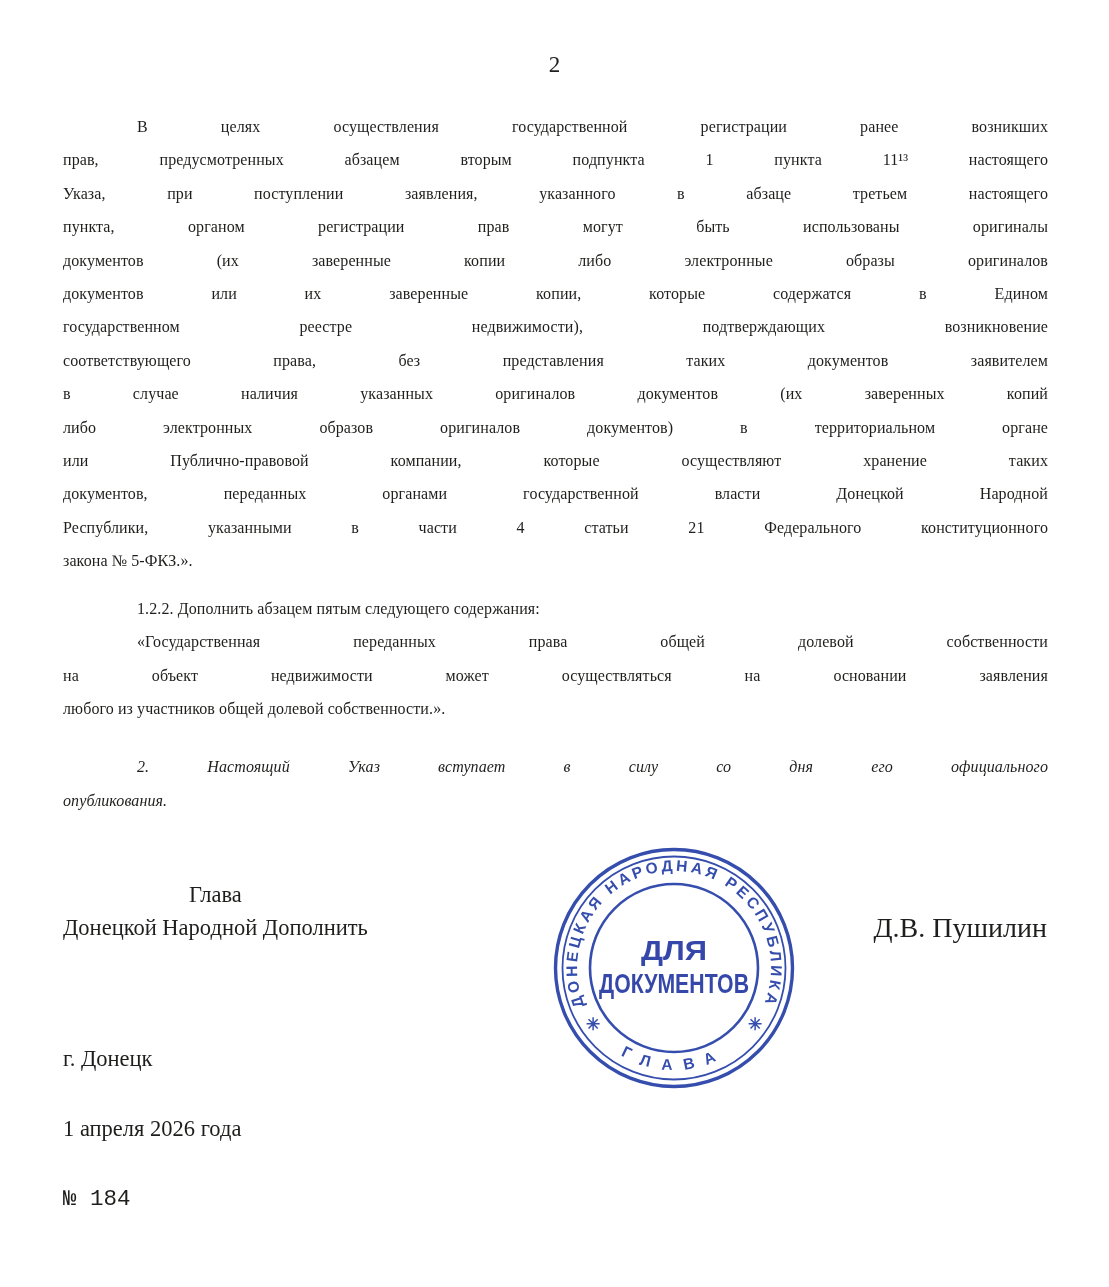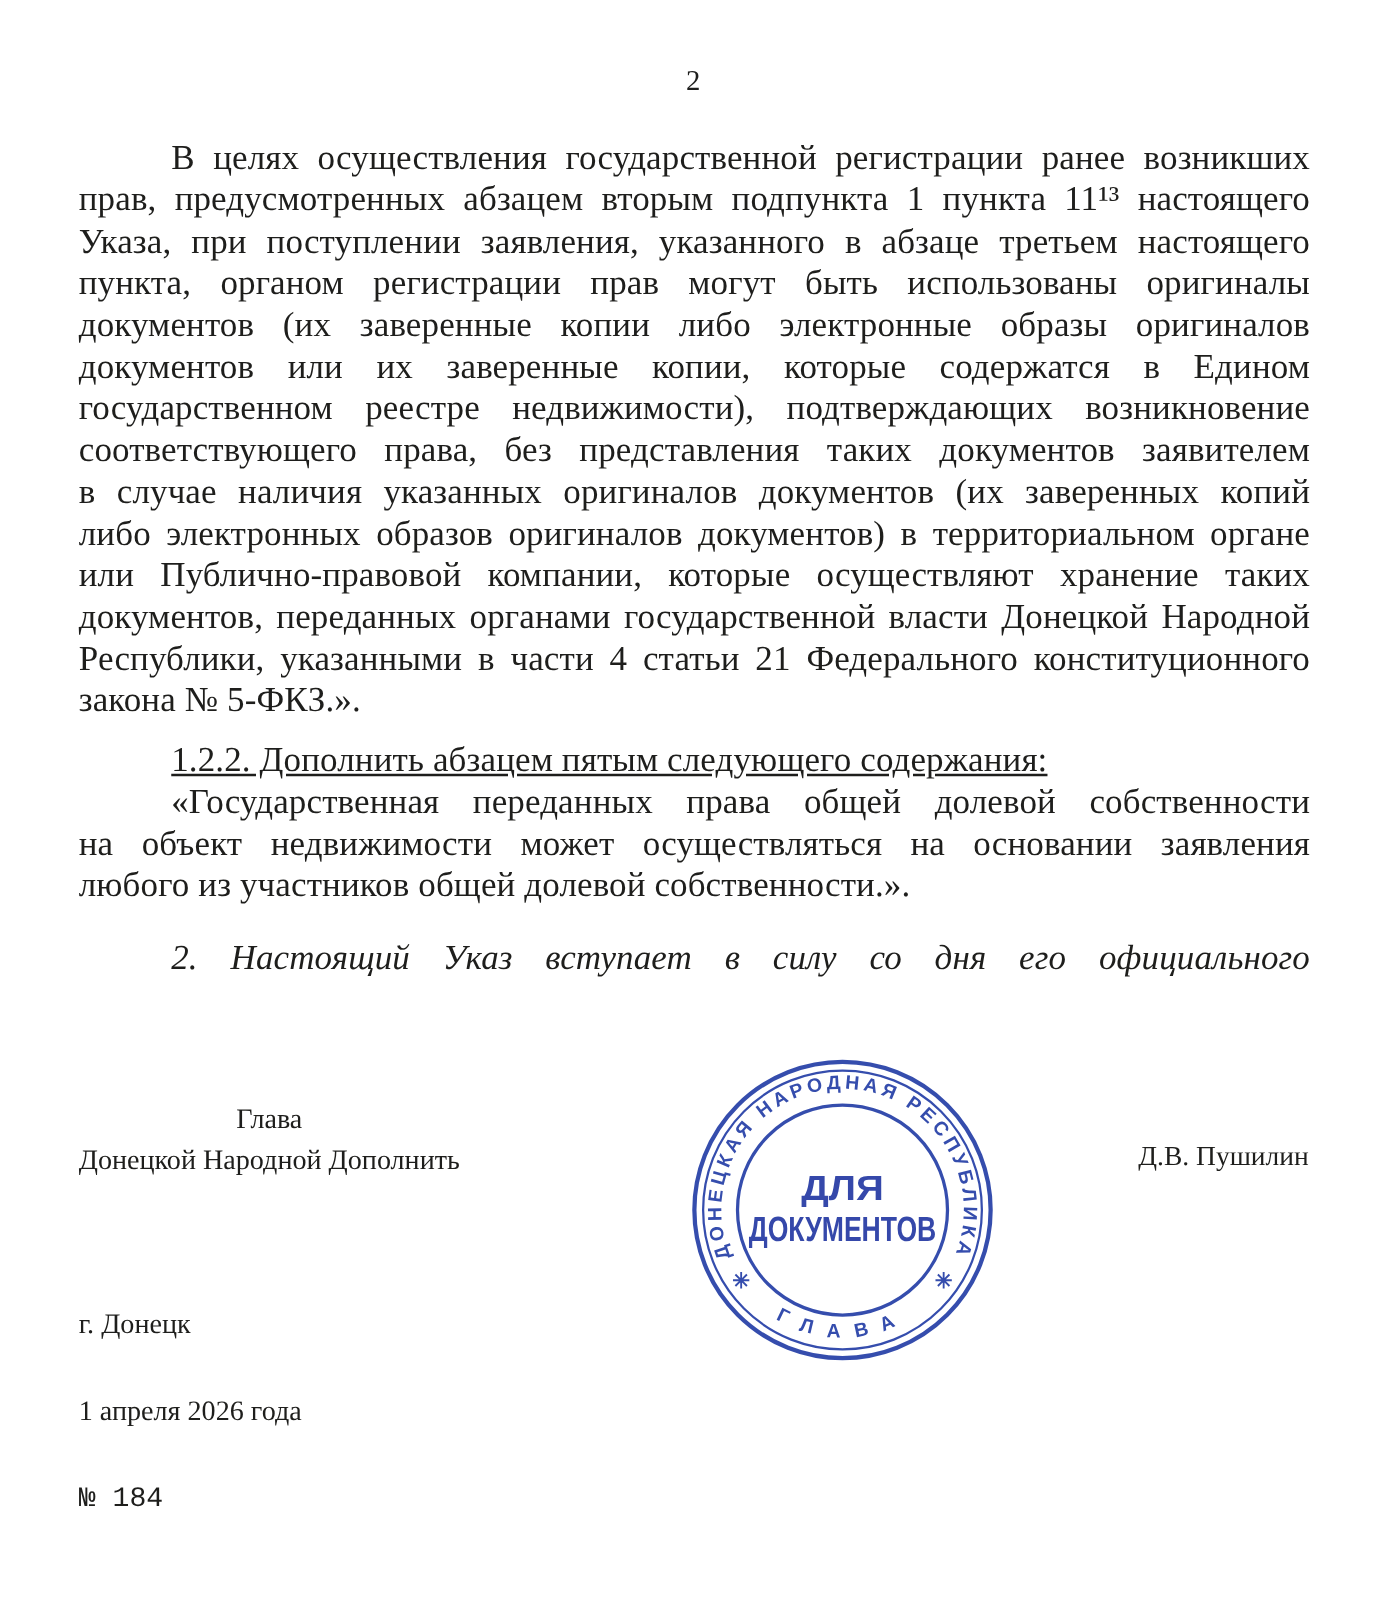--- a/index.html
+++ b/index.html
@@ -16,41 +16,41 @@
     position:absolute;
     top:52px; left:0;
     width:100%;
     text-align:center;
     font-size:23px;
   }
   .body-text {
     position:absolute;
     left:63px; top:110px;
     width:985px;
-    font-size:28px;
+    font-size:16px;
     line-height:33.4px;
     letter-spacing:0.1px;
   }
   .para .line { text-align:justify; text-align-last:justify; }
   .para .line.first { text-indent:74px; }
   .para .line.last { text-align-last:left; }
-  .para:nth-child(2) { margin-top:14px;text-decoration:underline; }
+  .para:nth-child(2) { margin-top:14px; }
   .para:nth-child(4) { margin-top:25px;font-style:italic; }
   .sig-left {
     position:absolute;
     left:63px; top:878px;
     display:inline-block;
     font-size:22.5px;
     line-height:33.4px;
   }
   .sig-left .sig-title-top { text-align:center; }
   .sig-name {
     position:absolute;
     top:912px; right:62px;
-    font-size:22px;
+    font-size:28px;
     margin-left:33px;
   }
   .footer-line { position:absolute; left:63px; font-size:22.5px; }
   .footer-city { top:1046px; }
   .footer-date { top:1116px; }
   .footer-number { top:1186px;font-family:Liberation Mono, monospace; }
   .stamp {
     position:absolute;
     left:551px; top:845px;
     width:246px; height:246px;
@@ -88,20 +88,21 @@
       <div class="para">
         <div class="line first last">1.2.2. Дополнить абзацем пятым следующего содержания:</div>
       </div>
       <div class="para">
         <div class="line first">«Государственная переданных права общей долевой собственности</div>
         <div class="line">на объект недвижимости может осуществляться на основании заявления</div>
         <div class="line last">любого из участников общей долевой собственности.».</div>
       </div>
       <div class="para">
         <div class="line first">2. Настоящий Указ вступает в силу со дня его официального</div>
+        <div class="line last">опубликования.</div>
       </div>
     </div>
 
   <div class="sig-left">
     <div class="sig-title-top">Глава</div>
     <div class="sig-title-bottom">Донецкой Народной Дополнить</div>
   </div>
 
   <div class="sig-name">Д.В. Пушилин</div>
 

